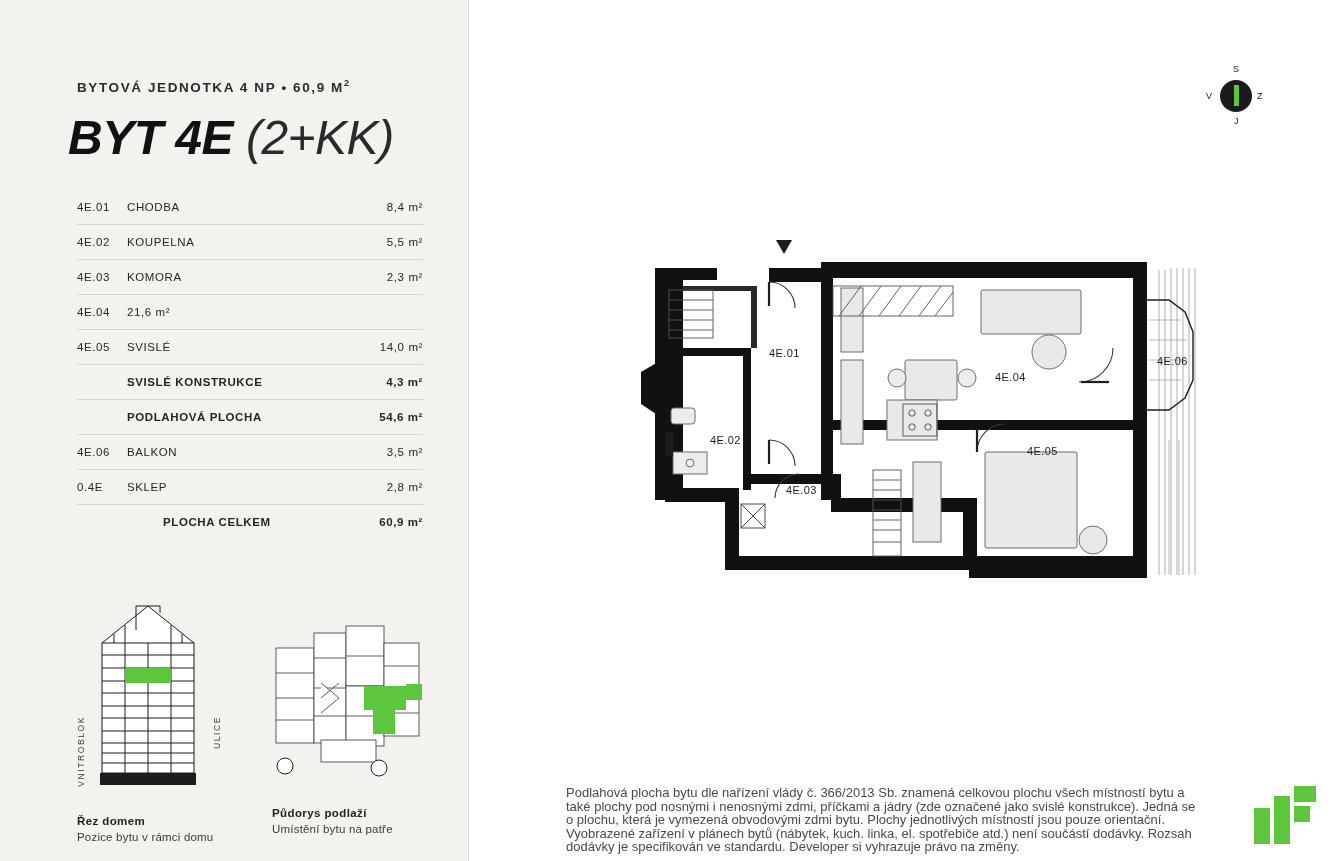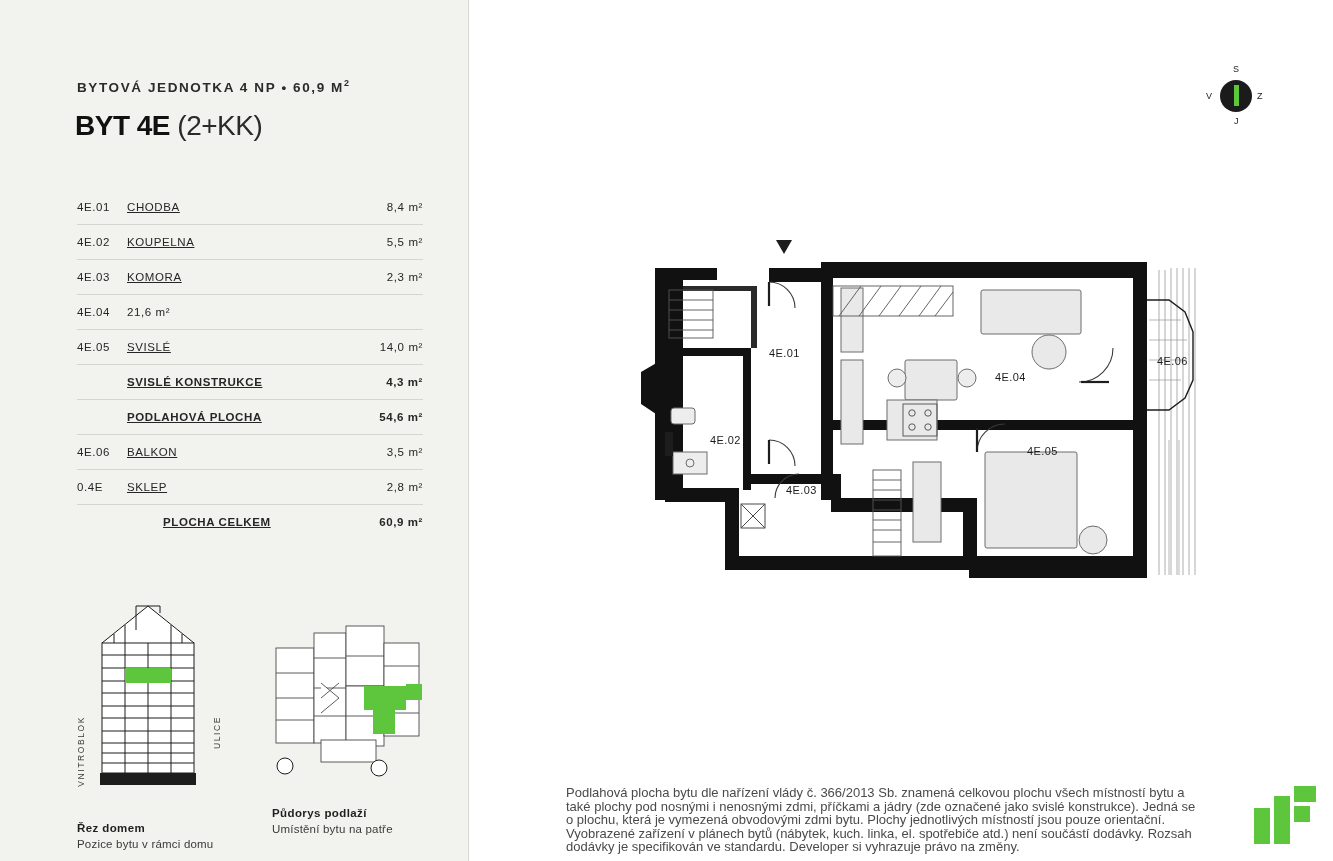--- a/index.html
+++ b/index.html
@@ -39,24 +39,25 @@
     position: absolute;
     left: 77px; top: 78px;
     font-size: 13.5px;
     letter-spacing: 1.6px;
     color: #2b2b2b;
     font-weight: bold;
   }
   .subtitle sup { font-size: 9px; vertical-align: super; }
   .title {
     position: absolute;
-    left: 75px; top: 110px;
-    font-size: 28px;
+    left: 68px; top: 110px;
+    font-size: 48px;
     letter-spacing: -0.5px;
     color: #111;
+    font-style: italic;
   }
   .title .strong { font-weight: bold; }
   .title .light { font-weight: normal; color: #2a2a2a; }
 
   
   .rooms {
     position: absolute;
     left: 77px; top: 190px;
     width: 346px;
   }
@@ -69,21 +70,20 @@
     letter-spacing: 0.6px;
     color: #262626;
   }
   .room-row .code {
     width: 50px;
     flex: 0 0 50px;
   }
   .room-row .name {
     flex: 1 1 auto;
     padding-right: 6px;
-    text-decoration: underline;
   }
   .room-row .area {
     flex: 0 0 auto;
     text-align: right;
     white-space: nowrap;
   }
   .room-row.bold { font-weight: bold; }
   .room-row.bold .name { padding-left: 0; }
   .room-row.total { border-bottom: none; gap: 36px; }
 
@@ -269,21 +269,21 @@
         <line x1="34" y1="118" x2="126" y2="118"></line>
         <line x1="34" y1="143" x2="126" y2="143"></line>
         <line x1="34" y1="165" x2="126" y2="165"></line>
       </g>
       <rect x="57" y="80" width="46" height="15" fill="#5ec63c"></rect>
       <rect x="32" y="185" width="96" height="12" fill="#1d1d1d"></rect>
     </svg>
     <div class="vlabel" style="left:10px; top:128px; transform:rotate(-90deg) translateX(-100%);">VNITROBLOK</div>
     <div class="vlabel" style="left:146px; top:128px; transform:rotate(-90deg) translateX(-100%);">ULICE</div>
 
-    <div class="diag-caption" style="left:11px; top:234px;">
+    <div class="diag-caption" style="left:11px; top:227px;">
       <span class="cap-title">Řez domem</span>
       <span class="cap-sub">Pozice bytu v rámci domu</span>
     </div>
 
     <svg width="190" height="200" viewBox="0 0 190 200" style="position:absolute;left:195px;top:0;">
       <g stroke="#4a4a4a" stroke-width="0.9" fill="#ffffff">
         <rect x="15" y="60" width="38" height="95"></rect>
         <rect x="53" y="45" width="32" height="110"></rect>
         <rect x="85" y="38" width="38" height="60"></rect>
         <rect x="85" y="98" width="38" height="60"></rect>

